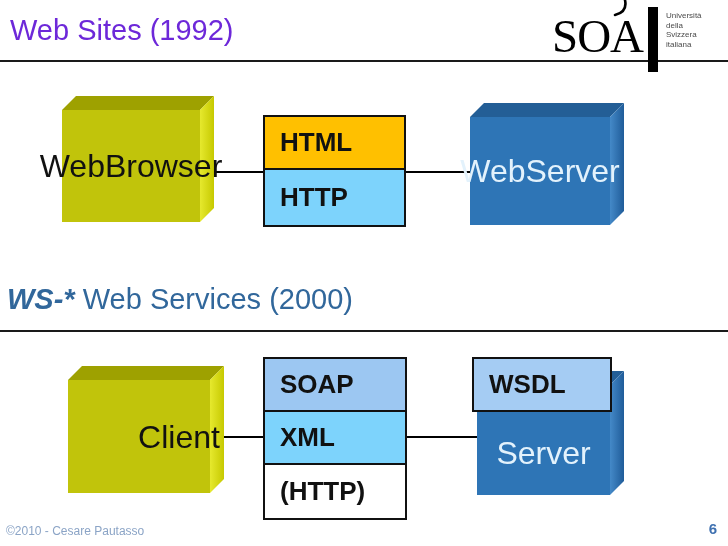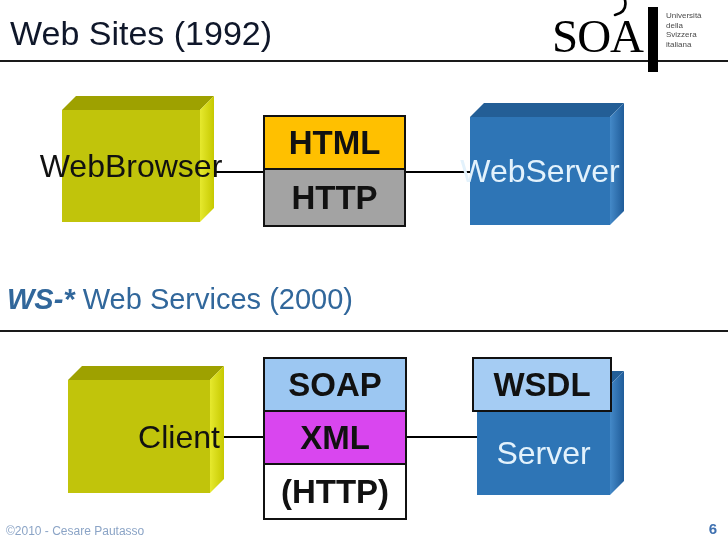--- a/index.html
+++ b/index.html
@@ -1,20 +1,20 @@
 <!DOCTYPE html>
 <html><head>
 <meta charset="utf-8">
 <style>
   html,body{margin:0;padding:0;background:#fff;}
   .slide{position:relative;width:728px;height:546px;background:#fff;overflow:hidden;
          font-family:"Liberation Sans",sans-serif;}
 
   
-  .title1{position:absolute;left:10px;top:14px;font-size:34px;color:#0f172a;
+  .title1{position:absolute;left:10px;top:14px;font-size:29px;color:#6d28d9;
           letter-spacing:0px;white-space:nowrap;}
   .title2{position:absolute;left:7px;top:283px;font-size:29px;color:#31679B;white-space:nowrap;}
   .title2 .bold{font-weight:bold;font-style:italic;}
   .rule{position:absolute;left:0;width:728px;height:2px;background:#1a1a1a;}
   .rule1{top:60px;}
   .rule2{top:330px;}
 
   
   .logo-soa{position:absolute;left:552px;top:10px;font-family:"Liberation Serif","DejaVu Serif",serif;
             font-size:47px;line-height:52px;color:#000;letter-spacing:-1px;}
@@ -30,22 +30,22 @@
   
   .cube{position:absolute;z-index:2;}
   .cube svg{position:absolute;left:0;top:0;}
   .cube-label{position:absolute;display:flex;flex-direction:row;align-items:center;
               justify-content:center;text-align:center;font-size:32px;line-height:32px;}
   .yellow-label{color:#111;}
   .blue-label{color:#E3F2FC;}
 
   
   .stackbox{position:absolute;box-sizing:border-box;border:2px solid #111;
-            display:flex;align-items:center;justify-content:center;
-            font-weight:bold;font-size:33px;color:#111;z-index:3;background:#fff;}
+            display:flex;align-items:center;justify-content:flex-start;
+            font-weight:bold;font-size:26px;color:#111;z-index:3;background:#fff;padding-left:15px;}
   .wsdl{z-index:4;margin-left:19px;}
 
   
   .footer-text{position:absolute;left:6px;top:524px;font-size:12px;color:#8BA4C6;}
   .page-number{position:absolute;right:11px;top:520px;font-size:15px;font-weight:bold;color:#3E70B0;}
 </style>
 </head>
 <body>
 
 <div class="slide">
@@ -86,21 +86,21 @@
     </svg>
     <div class="cube-label yellow-label" style="left:0;top:14px;width:138px;height:112px;">
       <span>Web</span>
       <span>Browser</span>
     </div>
   </div>
 
   <div class="stackbox" style="left:263px;top:115px;width:143px;height:55px;background:#FFC000;">
     <span>HTML</span>
   </div>
-  <div class="stackbox" style="left:263px;top:168px;width:143px;height:59px;background:#a3a3a3;">
+  <div class="stackbox" style="left:263px;top:168px;width:143px;height:59px;background:#7dd3fc;">
     <span>HTTP</span>
   </div>
 
   <div class="cube" style="left:470px;top:103px;width:154px;height:122px;">
     <svg width="154" height="122" viewBox="0 0 154 122">
       <defs>
         <linearGradient id="bs1" x1="0" y1="0" x2="1" y2="0">
           <stop offset="0" stop-color="#4489C8"></stop>
             <stop offset="1" stop-color="#1F5C99"></stop>
         </linearGradient>
@@ -130,21 +130,21 @@
       <rect x="0" y="14" width="142" height="113" fill="#C1C40B"></rect>
     </svg>
     <div class="cube-label yellow-label" style="left:0;top:14px;width:142px;height:113px;padding-left:40px;">
       <span>Client</span>
     </div>
   </div>
 
   <div class="stackbox" style="left:263px;top:357px;width:144px;height:55px;background:#9CC7F2;">
     <span>SOAP</span>
   </div>
-  <div class="stackbox" style="left:263px;top:410px;width:144px;height:55px;background:#d946ef;">
+  <div class="stackbox" style="left:263px;top:410px;width:144px;height:55px;background:#7dd3fc;">
     <span>XML</span>
   </div>
   <div class="stackbox" style="left:263px;top:463px;width:144px;height:57px;background:#FFFFFF;">
     <span>(HTTP)</span>
   </div>
 
   <div class="cube" style="left:477px;top:371px;width:147px;height:124px;">
     <svg width="147" height="124" viewBox="0 0 147 124">
       <defs>
         <linearGradient id="bs2" x1="0" y1="0" x2="1" y2="0">

